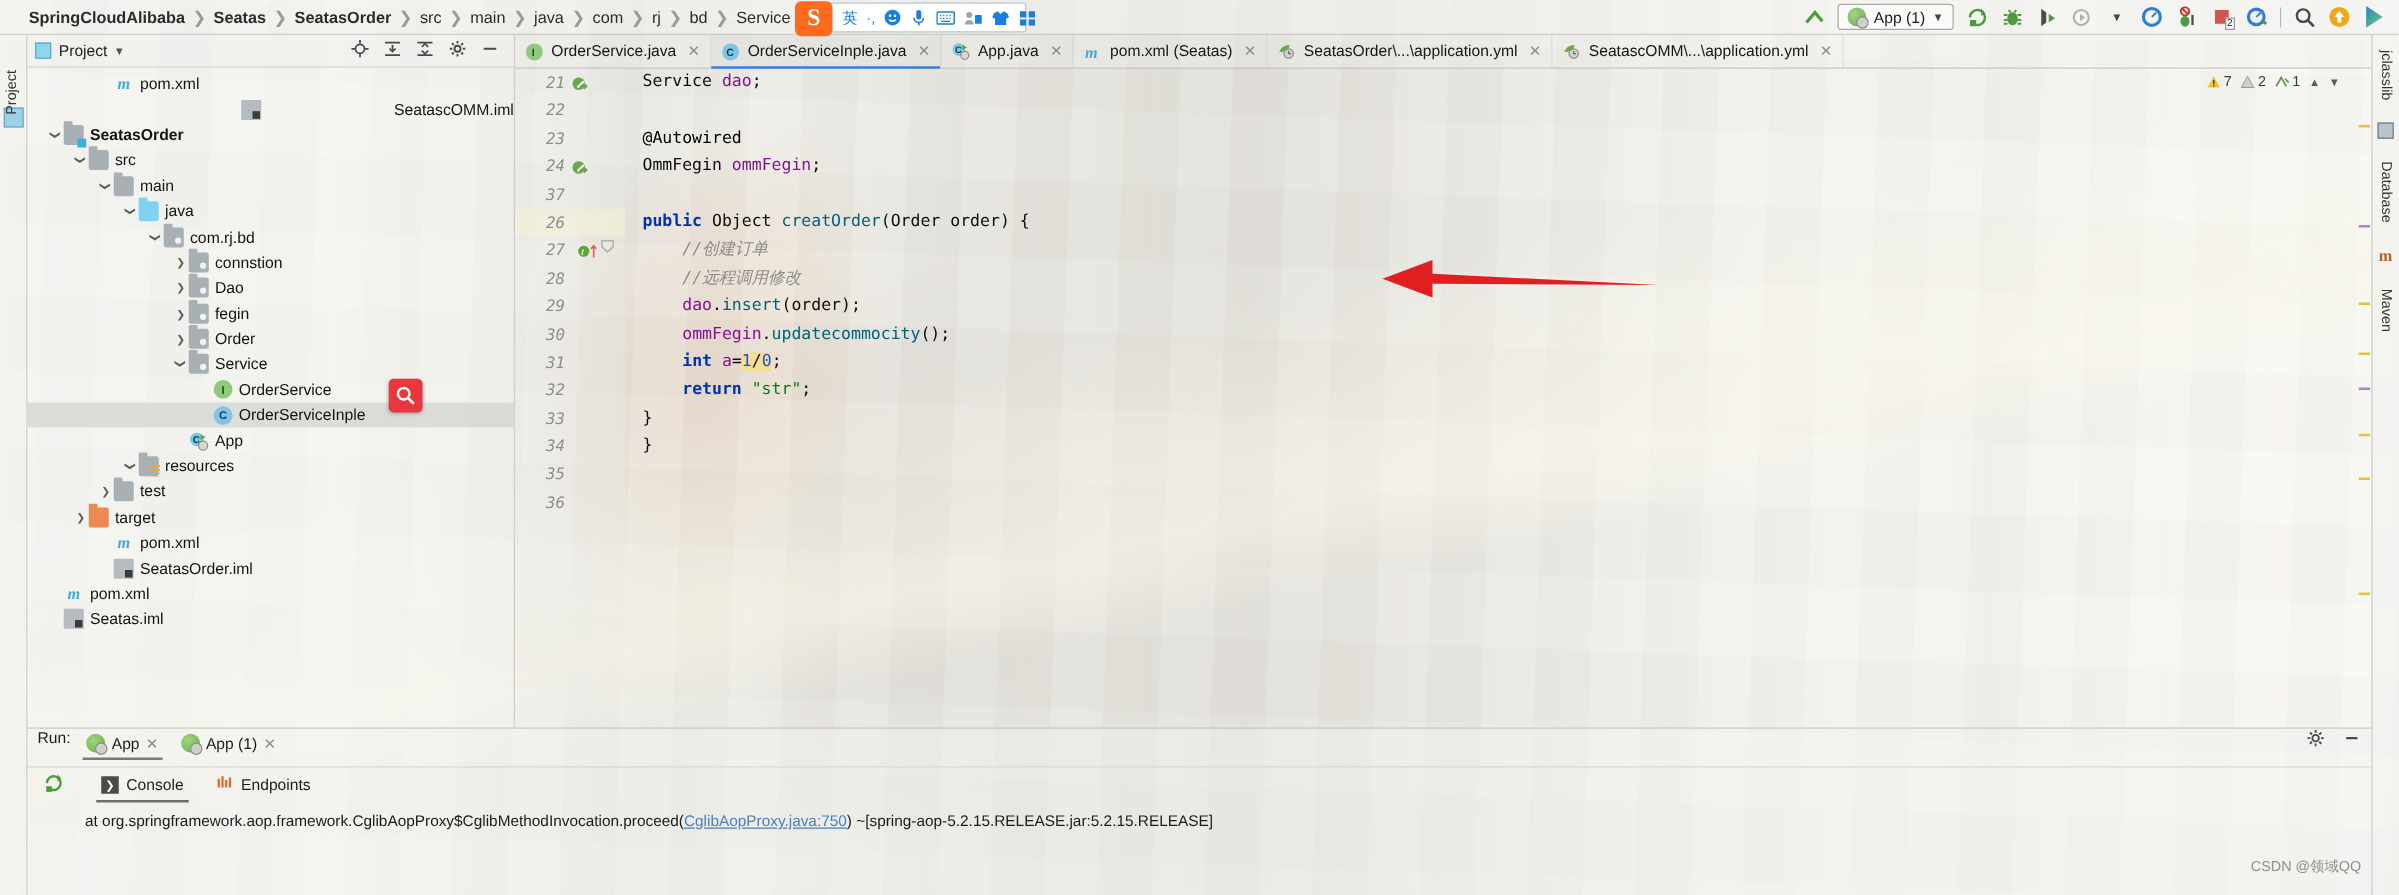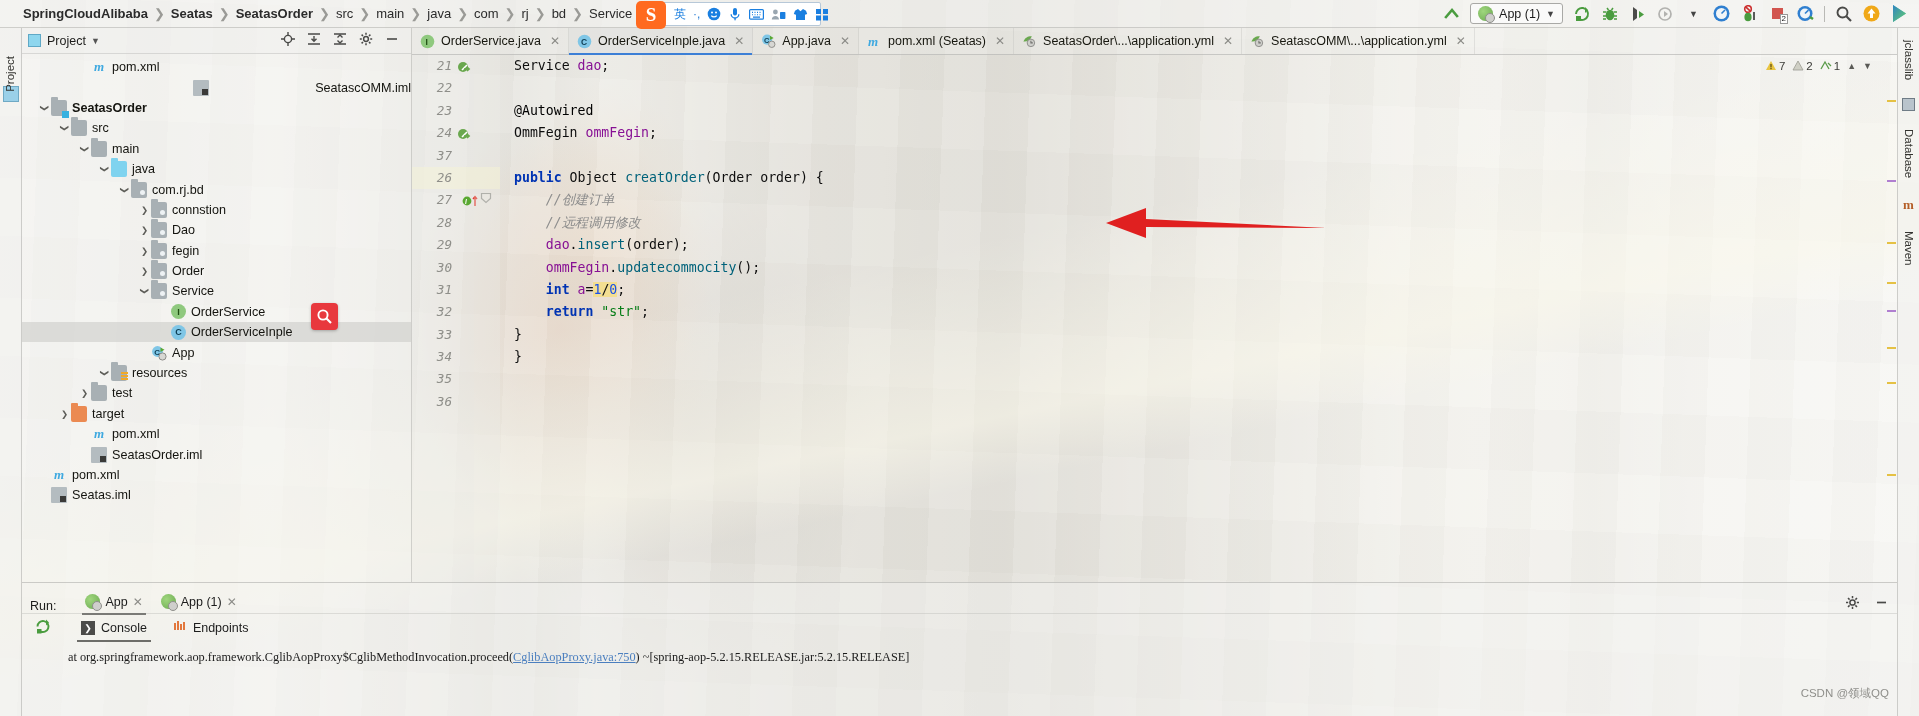--- a/index.html
+++ b/index.html
@@ -204,37 +204,37 @@
   
   #stripe{ position:absolute; right:0; top:27px; bottom:0; width:12px; }
   .mark{ position:absolute; right:1px; width:9px; height:2px; }
 
   
   #run-panel{
     position:absolute; left:22px; right:22px; bottom:0; height:134px;
     background:rgba(242,242,240,.45);
     border-top:1px solid rgba(175,175,172,.6);
   }
-  #run-tabs{ height:30px; display:flex; align-items:flex-end; padding-left:8px; gap:16px; }
+  #run-tabs{ height:30px; display:flex; align-items:flex-start; padding-left:8px; gap:0; }
   .runlabel{ font-size:12.5px; color:#1c1c1a; margin-right:6px; }
   .rtab{ display:flex; align-items:center; gap:5px; padding:4px 7px; font-size:12.5px; position:relative; }
   .rtab.active:after{ content:""; position:absolute; left:4px; right:4px; bottom:-2px; height:2px; background:#7a7a76; }
   .rtab .x{ color:#8b8b87; font-size:12px; }
   #run-tabs .right{ margin-left:auto; display:flex; gap:14px; padding-right:8px; }
 
   #run-sub{ height:28px; display:flex; align-items:center; gap:16px; padding-left:8px;
             border-top:1px solid rgba(190,190,187,.45); }
   .stab{ display:flex; align-items:center; gap:6px; font-size:12.5px; padding:3px 4px; position:relative; }
   .stab.active:after{ content:""; position:absolute; left:0; right:0; bottom:-4px; height:2px; background:#6d6d69; }
   .sq-dark{ width:14px;height:14px;background:#4b4b49;color:#fff;font-size:9px;
             display:flex;align-items:center;justify-content:center; }
 
   #console-out{
     position:absolute; top:62px; left:0; right:0; bottom:0; overflow:hidden;
-    font-family:Liberation Serif, serif; font-size:12.3px; color:#1b1b1b;
+    font-family:Liberation Sans, sans-serif; font-size:12.3px; color:#1b1b1b;
     padding:4px 0 0 46px; white-space:pre; line-height:17px;
   }
   .lnk{ color:#4b7fbf; text-decoration:underline; }
 
   #watermark{
     position:absolute; right:30px; bottom:15px; font-size:11.5px; color:#8f8f8b; z-index:8;
   }
   .spring-leaf{ width:15px;height:15px;border-radius:50%;
      background:radial-gradient(circle at 35% 35%, #9fd67d, #6aa84f); position:relative; flex:0 0 15px; }
   .spring-leaf:after{ content:""; position:absolute; right:-2px; bottom:-2px; width:8px;height:8px;

